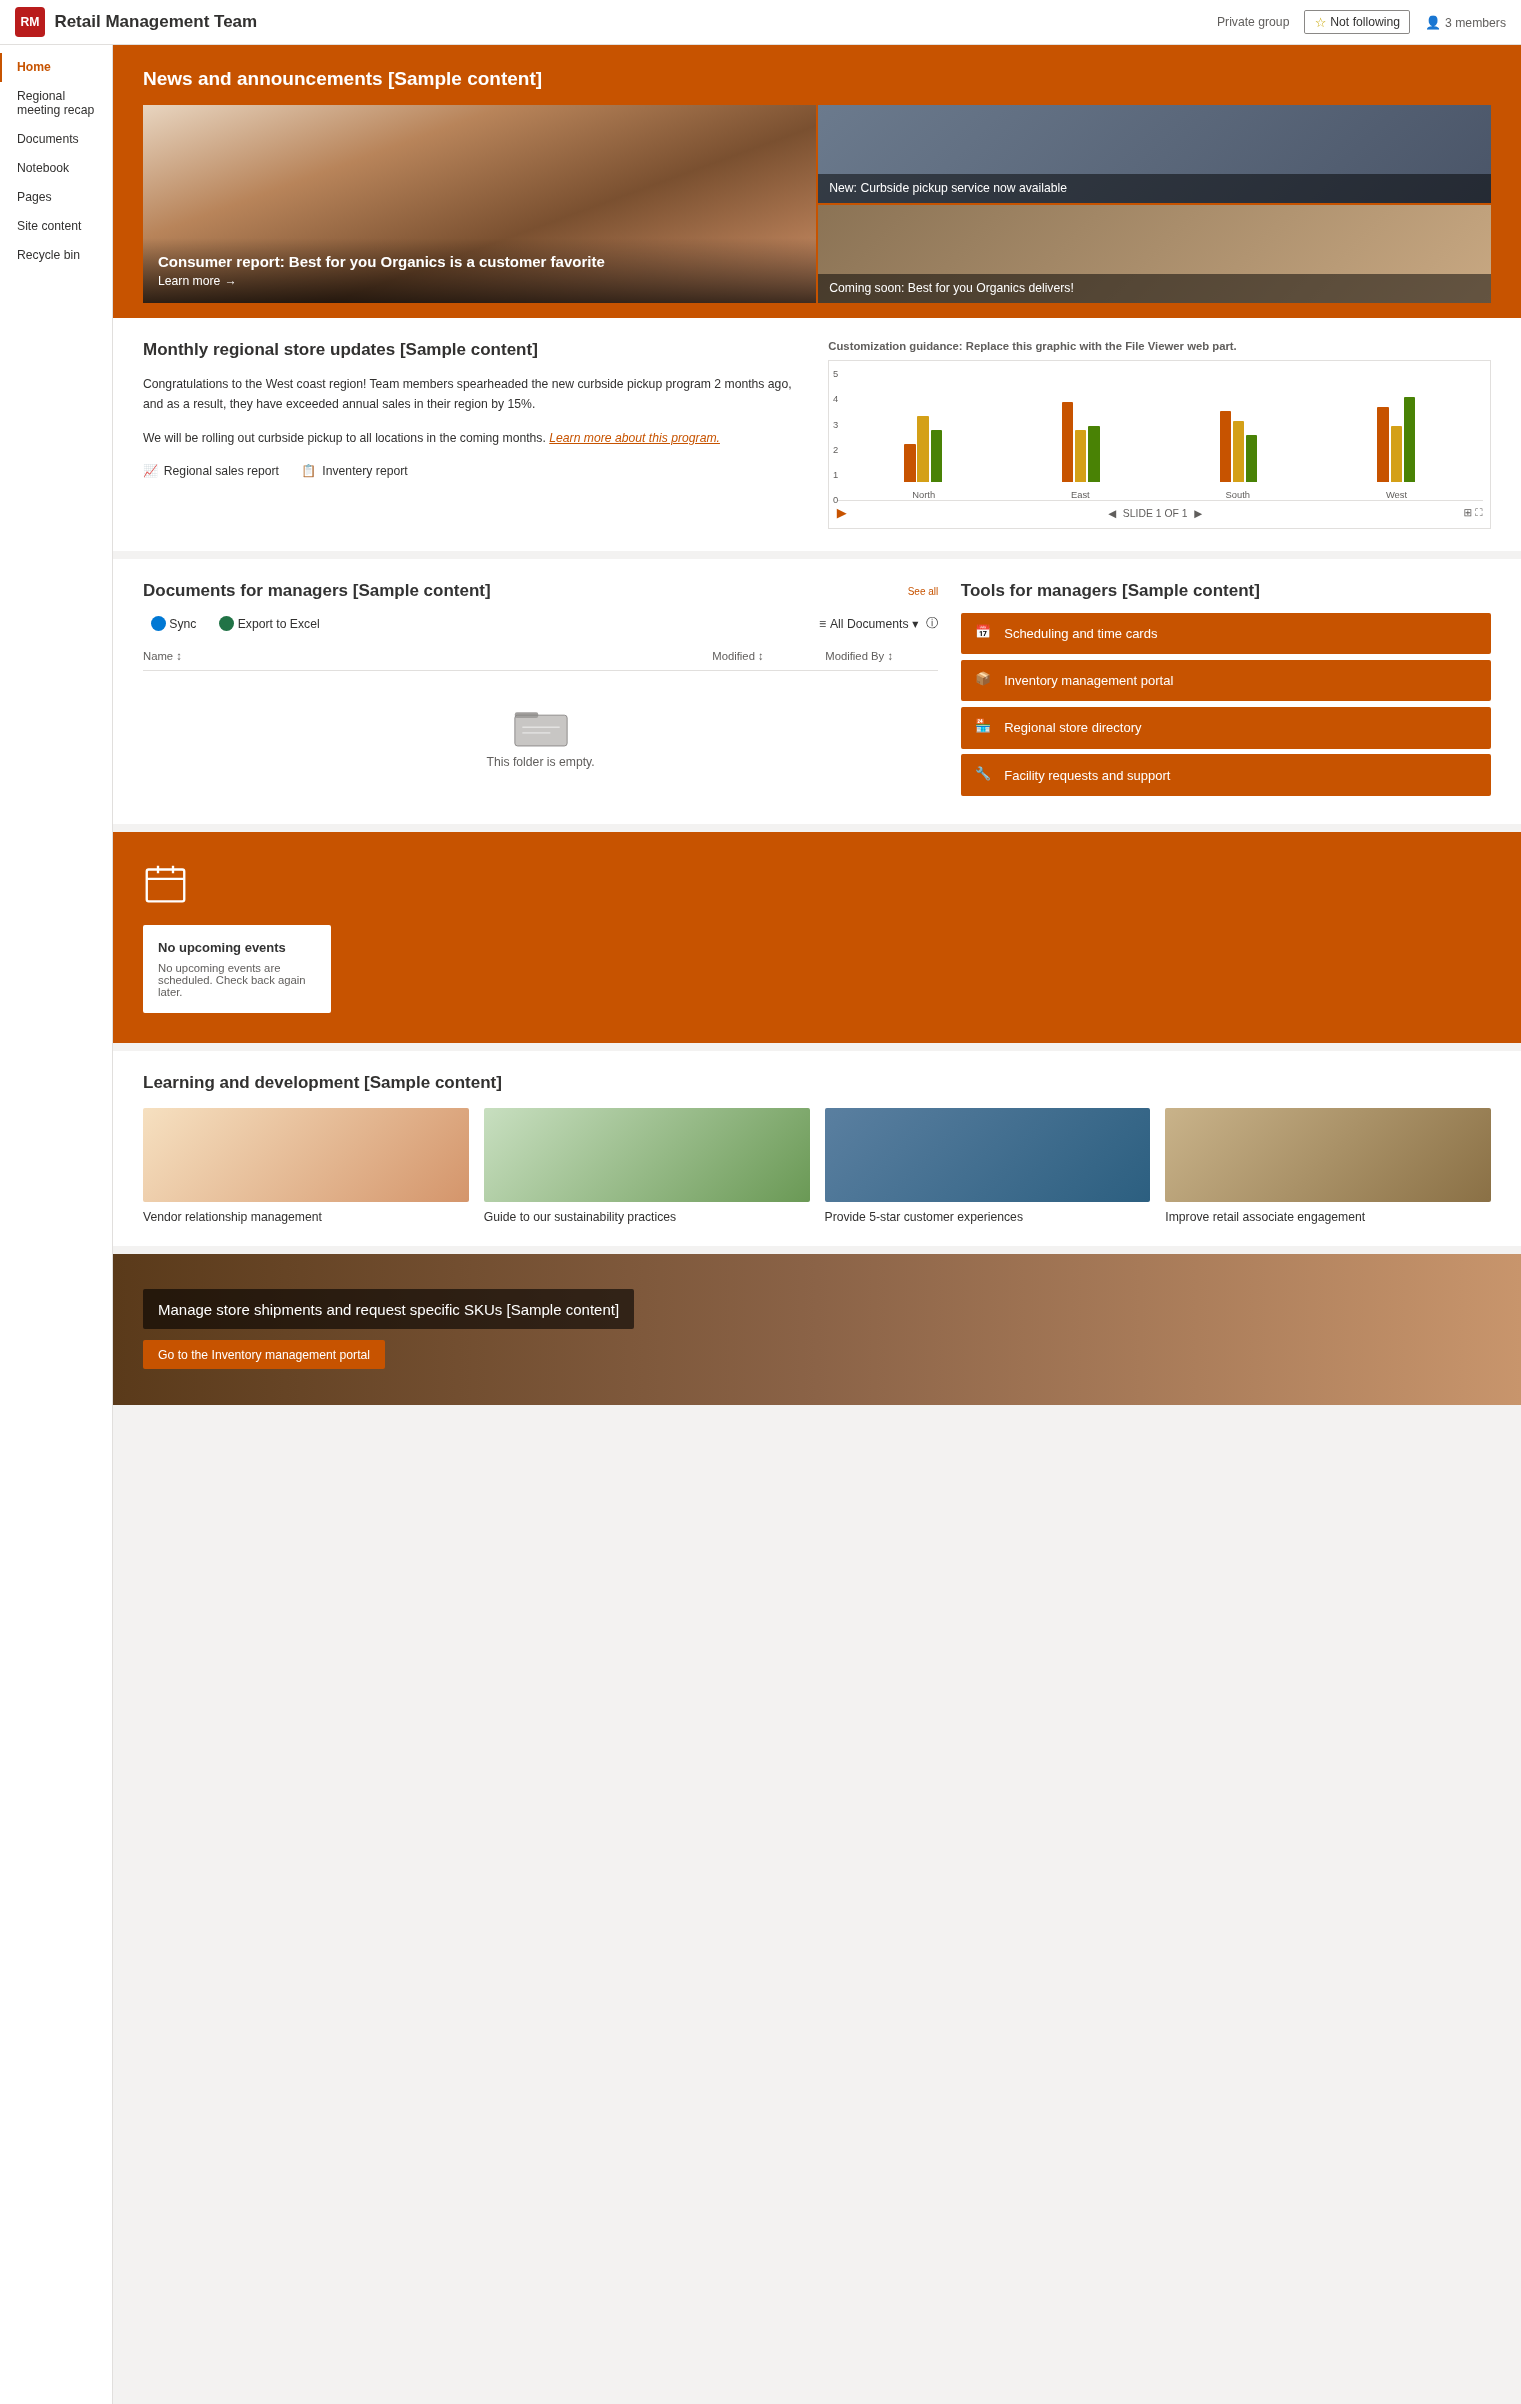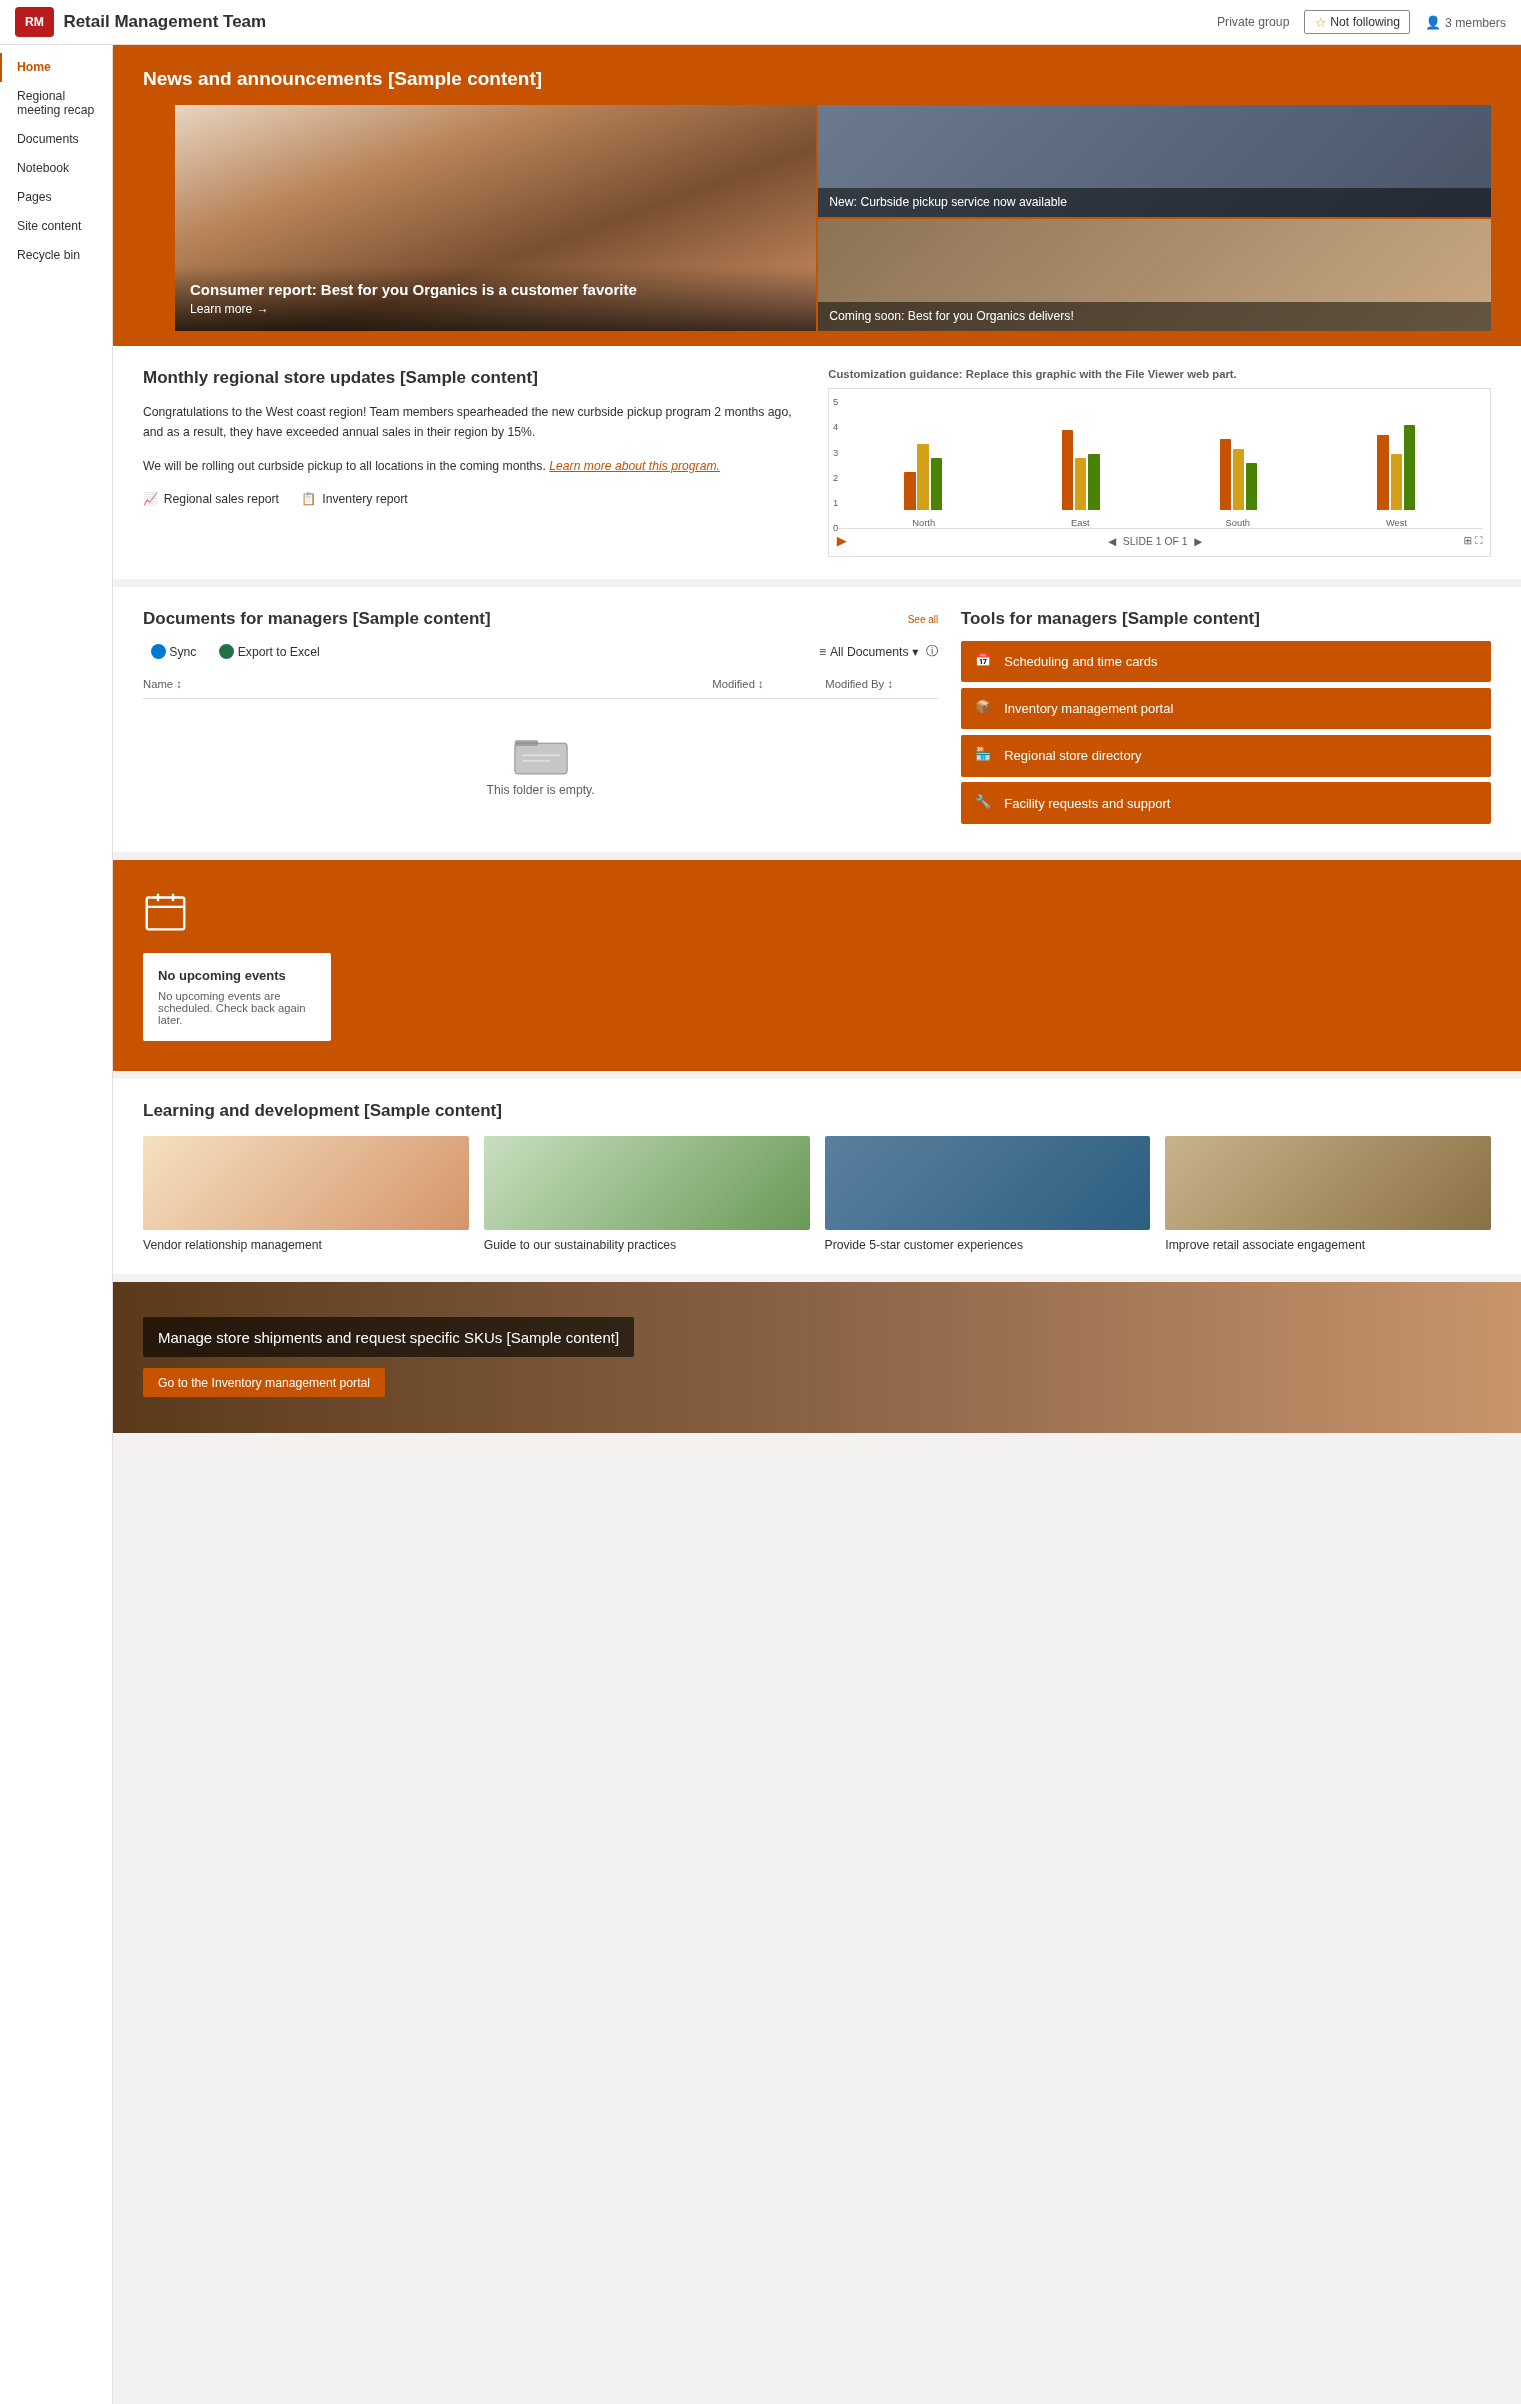--- a/index.html
+++ b/index.html
@@ -5,21 +5,21 @@
     * { margin: 0; padding: 0; box-sizing: border-box; }
     body { font-family: 'Segoe UI', Arial, sans-serif; font-size: 13px; color: #333; background: #f3f2f1; }
 
     
     .site-header {
       display: flex; align-items: center; background: #fff;
       padding: 0 15px; height: 45px; border-bottom: 0.9px solid #e1dfdd;
       position: sticky; top: 0; z-index: 100;
     }
     .site-logo {
-      width: 39px; height: 30px; background: #b91c1c; border-radius: 3.8px;
+      width: 30px; height: 30px; background: #b91c1c; border-radius: 3.8px;
       color: #fff; font-weight: 700; font-size: 12.2px;
       display: flex; align-items: center; justify-content: center; margin-right: 9.4px;
     }
     .site-title { font-size: 17px; font-weight: 600; color: #323130; flex: 1; }
     .header-right { display: flex; align-items: center; gap: 15px; font-size: 12.2px; color: #605e5c; }
     .not-following-btn {
       display: flex; align-items: center; gap: 3.8px; border: 0.9px solid #8a8886;
       padding: 3.8px 9.4px; border-radius: 1.9px; cursor: pointer; background: #fff;
       font-size: 12.2px; color: #323130;
     }
@@ -42,21 +42,21 @@
     
     .main-content { flex: 1; overflow-x: hidden; }
 
     
     .hero-banner {
       background: #c75300; padding: 22.6px 30px 15px; margin-bottom: 0;
     }
     .hero-title { color: #fff; font-size: 19px; font-weight: 600; margin-bottom: 15px; }
 
     .news-grid { display: grid; grid-template-columns: 1fr 1fr; gap: 1.9px; }
-    .news-main { position: relative; overflow: hidden; height: 226px; margin-left: 32px; }
+    .news-main { position: relative; overflow: hidden; height: 198px; }
     .news-main-overlay {
       position: absolute; bottom: 0; left: 0; right: 0;
       background: linear-gradient(transparent, rgba(0,0,0,0.7));
       padding: 15px; color: #fff;
     }
     .news-main-title { font-size: 15px; font-weight: 600; margin-bottom: 3.8px; }
     .learn-more { color: #fff; font-size: 12.2px; text-decoration: none; display: flex; align-items: flex-end; gap: 3.8px; }
 
     .news-side { display: grid; grid-template-rows: 1fr 1fr; gap: 1.9px; }
     .news-item { position: relative; overflow: hidden; }

